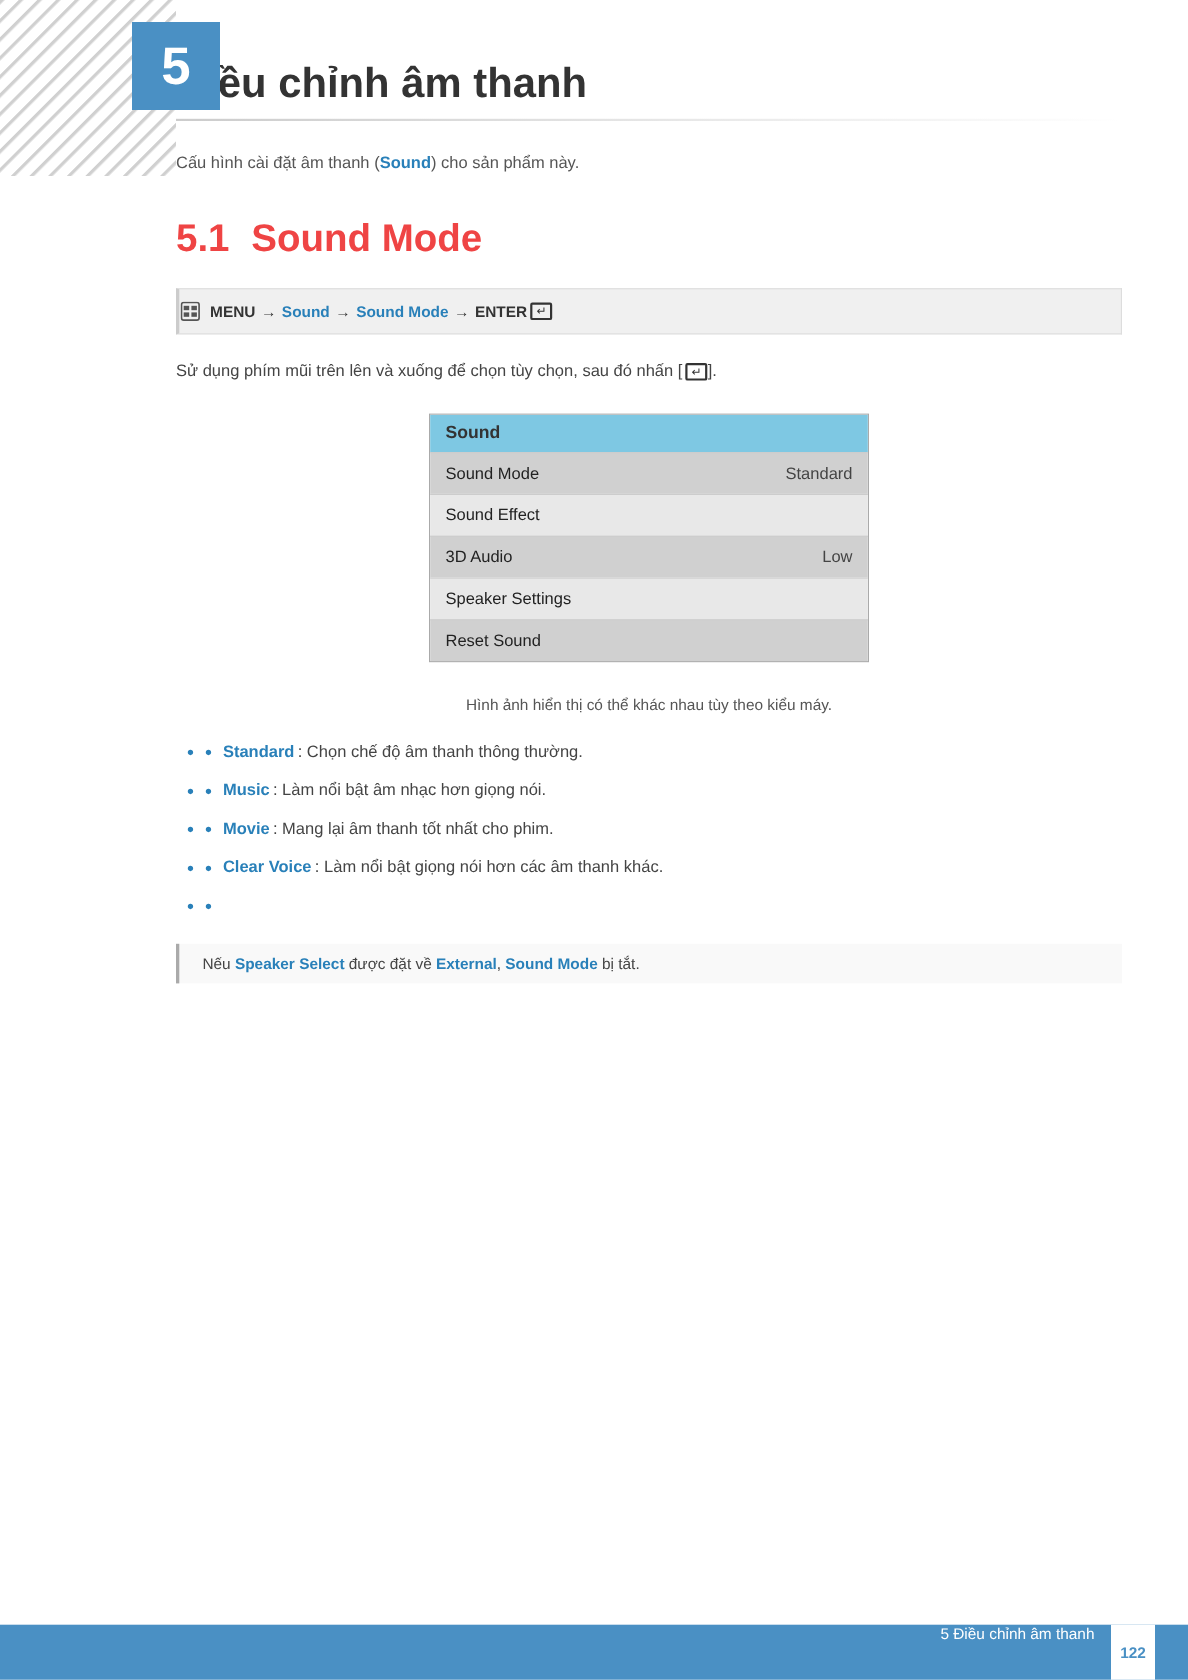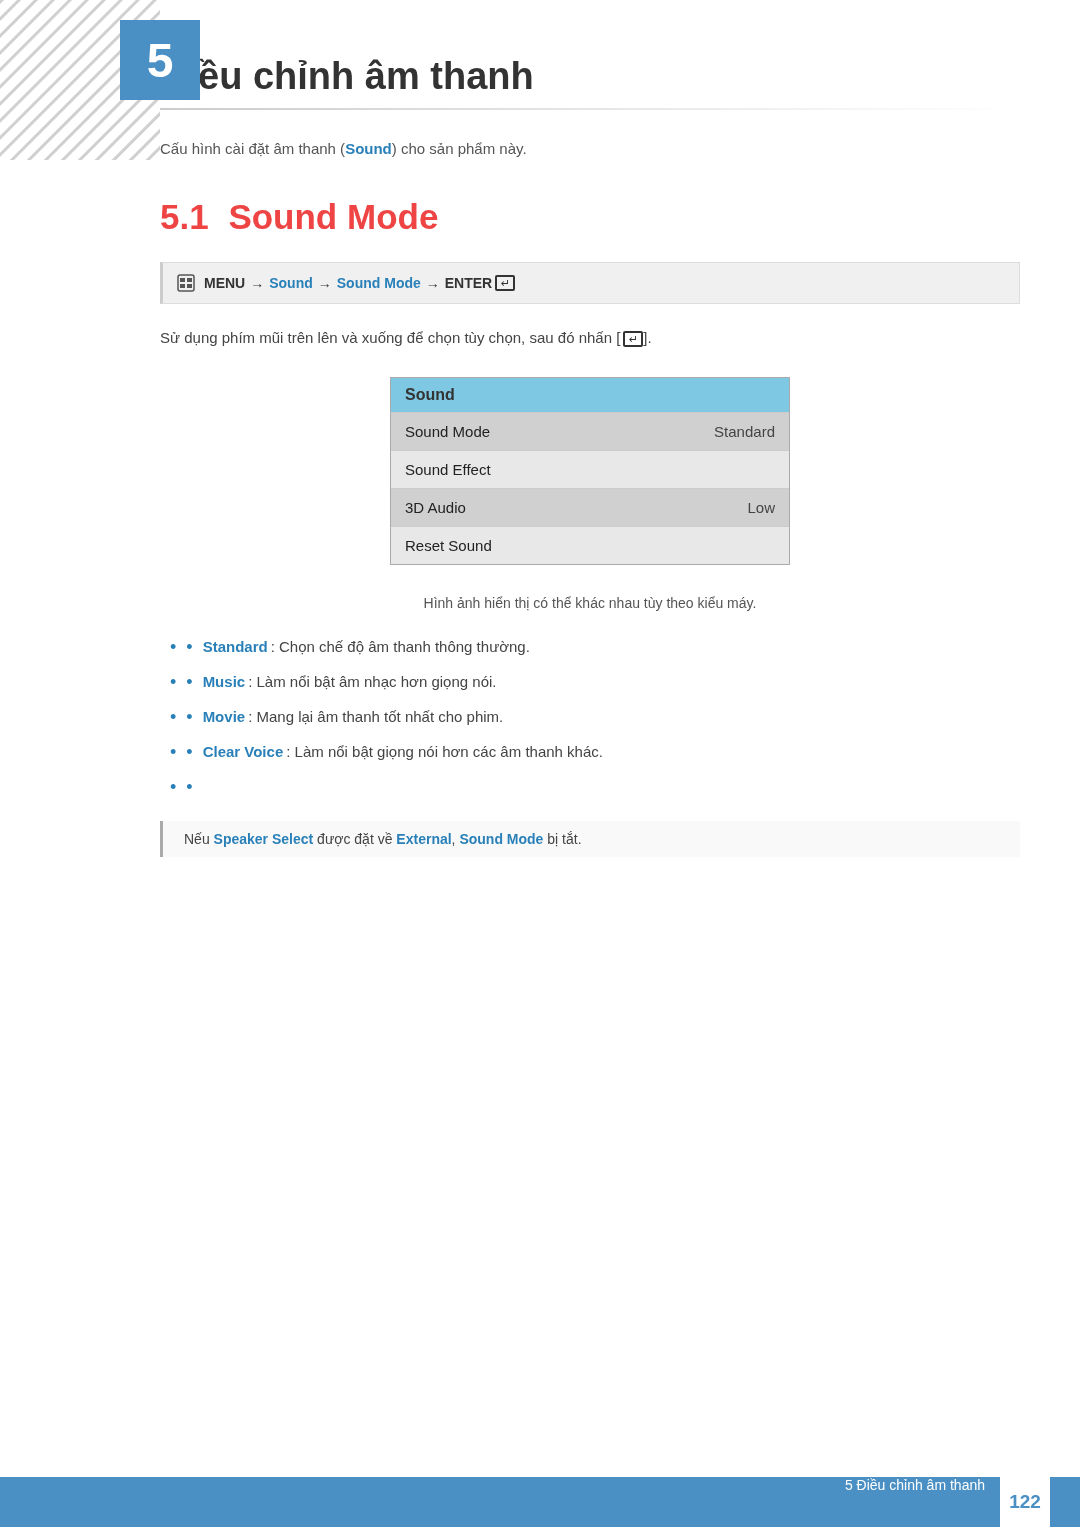--- a/index.html
+++ b/index.html
@@ -76,21 +76,21 @@
     .section-number {
       margin-right: 10px;
     }
 
     
     .menu-path {
       display: flex;
       align-items: center;
       background: #f0f0f0;
       border: 1px solid #ddd;
-      padding: 10px 13px;
+      padding: 10px 0;
       margin-bottom: 25px;
       font-size: 14px;
       color: #333;
       border-left: 3px solid #ccc;
     }
 
     .menu-path .menu-icon {
       width: 20px;
       height: 20px;
       margin-right: 8px;
@@ -252,23 +252,23 @@
 
     .footer-text {
       color: white;
       font-size: 14px;
       margin-right: 15px;
     }
 
     .footer-page-num {
       background: white;
       color: #4a90c4;
-      font-size: 19px;
-      font-weight: bold;
-      width: 50px;
+      font-size: 14px;
+      font-weight: bold;
+      width: 40px;
       height: 50px;
       display: flex;
       align-items: center;
       justify-content: center;
     }
 
     
     .title-divider {
       height: 2px;
       background: linear-gradient(to right, #ccc, transparent);
@@ -348,20 +348,24 @@
         <span>Sound Mode</span>
         <span class="item-value">Standard</span>
       </div>
       <div class="sound-menu-item">
         <span>Sound Effect</span>
         <span class="item-value"></span>
       </div>
       <div class="sound-menu-item">
         <span>3D Audio</span>
         <span class="item-value">Low</span>
+      </div>
+      <div class="sound-menu-item">
+        <span>Speaker Settings</span>
+        <span class="item-value"></span>
       </div>
       <div class="sound-menu-item">
         <span>Reset Sound</span>
         <span class="item-value"></span>
       </div>
     </div>
   </div>
 
   <p class="image-caption">Hình ảnh hiển thị có thể khác nhau tùy theo kiểu máy.</p>
 

